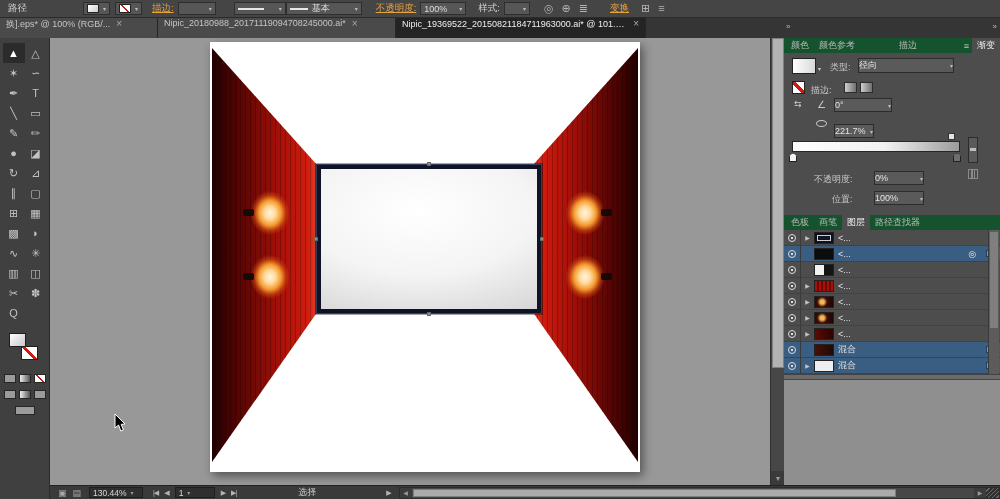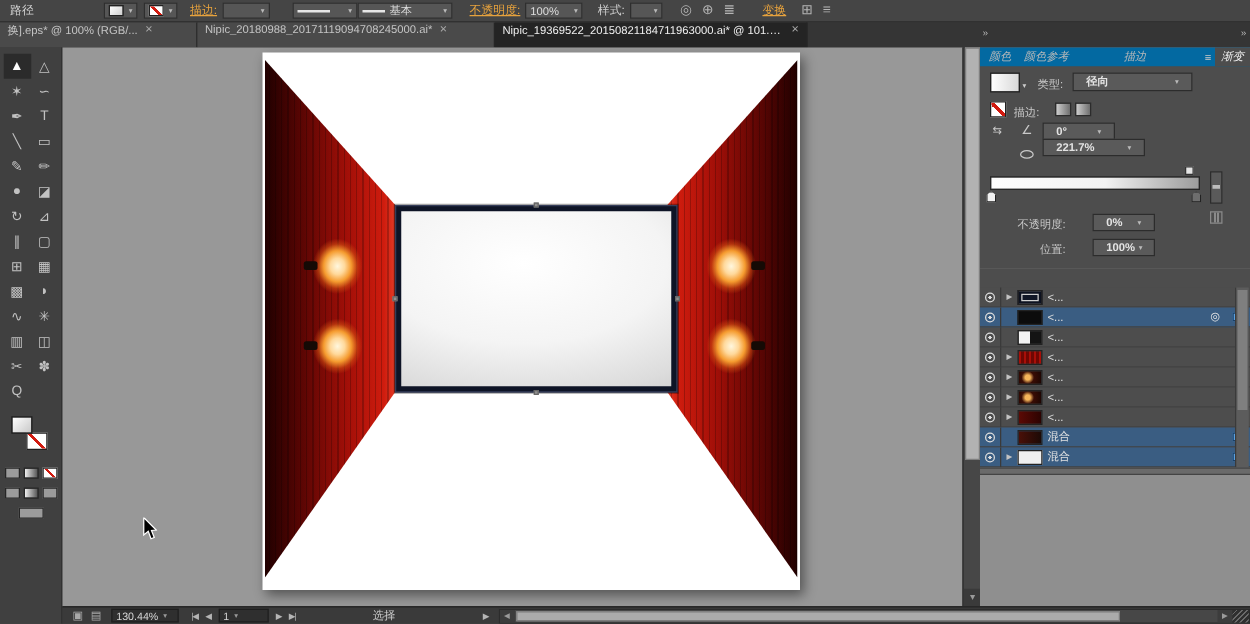--- a/index.html
+++ b/index.html
@@ -73,27 +73,27 @@
 
   
   #vscroll { position:absolute; left:770px; top:38px; width:14px; height:447px; background:#474747; border-left:1px solid #303030; }
   #vthumb { position:absolute; left:1px; top:0; width:12px; height:330px; background:#b2b2b2; border:1px solid #7f7f7f; }
   #vbtn { position:absolute; left:0; bottom:0; width:14px; height:14px; background:#3a3a3a; color:#9a9a9a; font-size:7px;
     display:flex; align-items:center; justify-content:center; }
 
   
   #right-dock { position:absolute; left:784px; top:38px; width:216px; height:447px; background:#8f8f8f; }
   .panel { position:absolute; left:0; width:216px; background:#4d4d4d; }
-  .ptabs { position:absolute; left:0; top:0; width:216px; height:15px; background:#0369a1; display:flex; align-items:stretch; font-size:9px; color:#b9b9b9;font-style:italic; }
+  .ptabs { position:absolute; left:0; top:0; width:216px; height:15px; background:#14532d; display:flex; align-items:stretch; font-size:9px; color:#b9b9b9; }
   .ptab { padding:0 5px; display:flex; align-items:center; white-space:nowrap; }
   .ptab.active { background:#4d4d4d; color:#f2f2f2; }
   .pmenu { margin-left:auto; order:0; color:#c9c9c9; font-size:9px; display:flex; align-items:center; padding:0 3px; }
   .plabel { position:absolute; font-size:9px; color:#c9c9c9; white-space:nowrap; }
   .pdd { position:absolute; background:#5a5a5a; border:1px solid #2c2c2c; color:#e3e3e3; font-size:9px;
-    display:flex; align-items:center; padding:0 10px;font-weight:bold; }
+    display:flex; align-items:center; padding:0 0; }
   .pdd .arr { margin-left:auto; font-size:6px; color:#bbb; padding-left:3px; }
 
   
   #gradient-panel { top:0; height:177px; }
   #gp-body { position:absolute; left:0; top:15px; width:216px; height:162px; }
   #g-swatch { position:absolute; left:8px; top:5px; width:24px; height:16px; border:1px solid #222;
     background:linear-gradient(90deg,#ffffff,#d8d8d8); }
   #g-swatch-arr { position:absolute; left:34px; top:12px; font-size:6px; color:#ccc; }
   #g-ministroke { position:absolute; left:8px; top:28px; width:13px; height:13px; background:#fff; border:1px solid #222; overflow:hidden; }
   #g-ministroke::after { content:""; position:absolute; inset:0; background:linear-gradient(45deg,transparent 40%,#d11a0f 40%,#d11a0f 60%,transparent 60%); }
@@ -327,21 +327,21 @@
         <span class="plabel" style="left:27px;top:31px">描边:</span>
         <div class="g-minibox" style="left:60px"></div>
         <div class="g-minibox" style="left:76px"></div>
         <span id="g-reverse">⇆</span>
         <span id="g-angle-icon">∠</span>
         <span class="pdd" style="left:50px;top:45px;width:58px;height:14px">
             <span>0°</span>
             <span class="arr">▾</span>
           </span>
         <span id="g-ellipse-icon"></span>
-        <span class="pdd" style="left:50px;top:58px;width:82px;height:14px">
+        <span class="pdd" style="left:50px;top:71px;width:40px;height:14px">
             <span>221.7%</span>
             <span class="arr">▾</span>
           </span>
         <div id="g-bar"></div>
         <div id="g-opstop"></div>
         <div id="g-stop-l" class="g-stop"></div>
         <div id="g-stop-r" class="g-stop"></div>
         <div id="g-vslider"></div>
         <div id="g-del"></div>
         <span class="plabel" style="left:30px;top:120px">不透明度:</span>
@@ -351,20 +351,26 @@
           </span>
         <span class="plabel" style="left:48px;top:140px">位置:</span>
         <span class="pdd" style="left:90px;top:138px;width:50px;height:14px">
             <span>100%</span>
             <span class="arr">▾</span>
           </span>
       </div>
     </div>
 
     <div id="layers-panel" class="panel">
+      <div class="ptabs">
+        <span class="ptab" style="margin-left:2px">色板</span>
+        <span class="ptab">画笔</span>
+        <span class="ptab active">图层</span>
+        <span class="ptab">路径查找器</span>
+      </div>
       <div id="layer-rows">
         <div class="lrow">
           <div class="eye-cell">
               <span class="eye"></span>
             </div>
           <div class="exp">▶</div>
           <div class="thumb t-frame"></div>
           <span class="llabel">&lt;...</span>
         </div>
         <div class="lrow sel">

